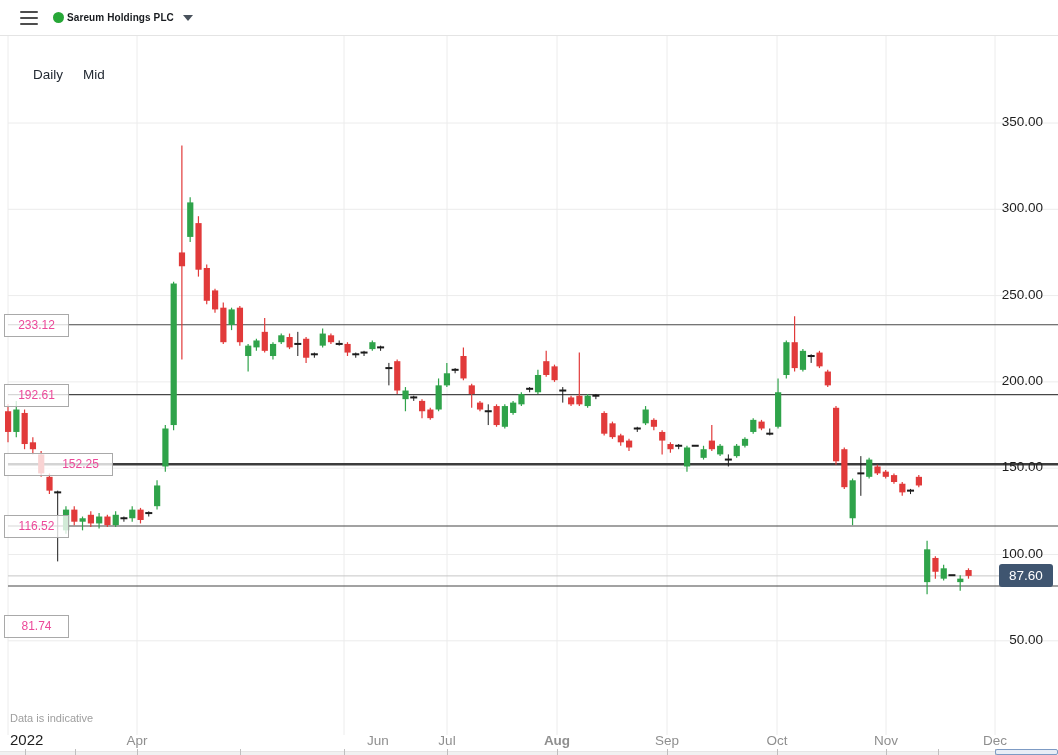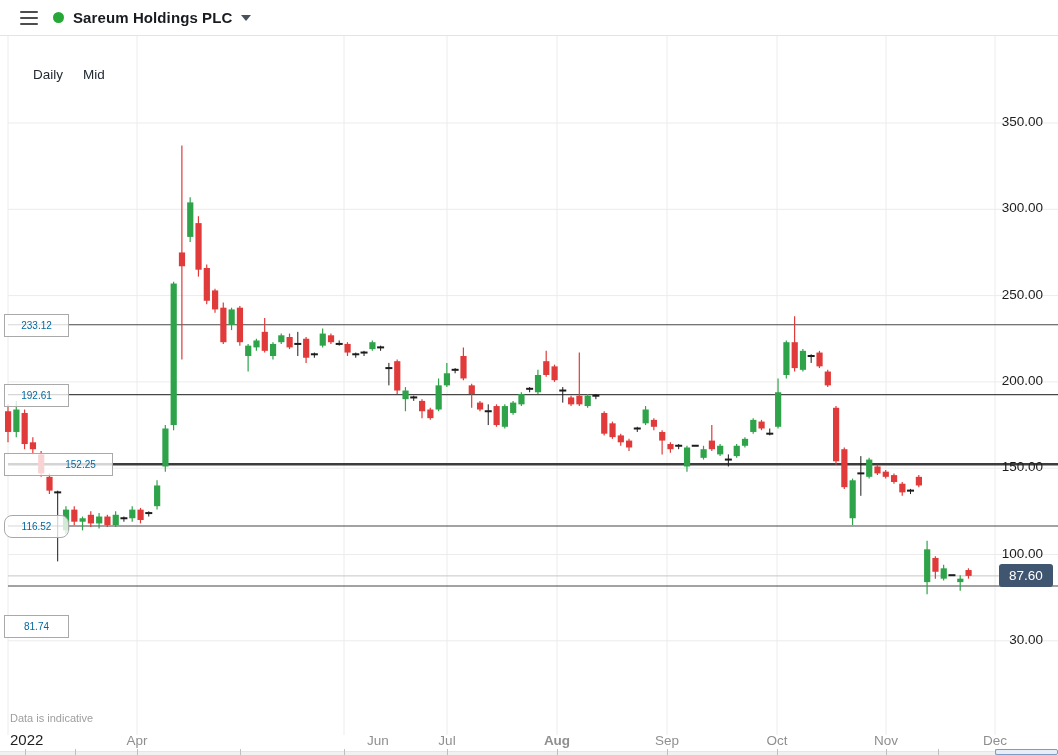--- a/index.html
+++ b/index.html
@@ -5,36 +5,36 @@
   html,body{margin:0;padding:0;background:#fff;}
   body{font-family:"Liberation Sans",sans-serif;-webkit-font-smoothing:antialiased;}
   #app{position:relative;width:1058px;height:755px;background:#fff;overflow:hidden;}
 
   
   #header{position:absolute;top:0;left:0;width:1058px;height:35px;border-bottom:1px solid #e4e4e4;
           display:flex;align-items:center;background:#fff;z-index:20;}
   #hamburger{margin-left:20px;width:18px;height:14px;display:flex;flex-direction:column;justify-content:space-between;cursor:pointer;}
   #hamburger span{display:block;height:2px;background:#4d4d4d;border-radius:1px;}
   #status-dot{width:11px;height:11px;border-radius:50%;margin-left:15px;}
-  #title{margin-left:9px;font-size:15px;font-weight:700;color:#181b1f;letter-spacing:.1px;}
+  #title{margin-left:3px;font-size:10px;font-weight:700;color:#181b1f;letter-spacing:.1px;}
   #caret{margin-left:9px;width:0;height:0;border-left:5px solid transparent;border-right:5px solid transparent;
          border-top:6px solid #49525c;}
 
   
   .tool-label{position:absolute;top:67px;font-size:13.5px;font-weight:500;color:#232a33;cursor:pointer;z-index:20;}
   #interval-btn{left:33px;}
   #charttype-btn{left:83px;}
 
   
   #chart-svg{position:absolute;top:0;left:0;z-index:1;}
 
   
   .y-tick{position:absolute;right:15px;font-size:13.5px;color:#1d1d1d;z-index:4;margin-left:18px;}
   .level-box{position:absolute;left:4px;width:63px;height:21px;line-height:21px;text-align:center;
-             background:rgba(255,255,255,.78);border:1px solid #a9a9a9;color:#0369a1;font-size:10px;z-index:5;}
+             background:rgba(255,255,255,.78);border:1px solid #a9a9a9;color:#ec4899;font-size:12px;z-index:5;}
   #price-badge{position:absolute;left:999px;width:54px;height:23px;line-height:23px;text-align:center;
                border-radius:3px;color:#fff;font-size:13.5px;z-index:6;}
   .x-label{position:absolute;top:733px;font-size:13.5px;color:#8f8f8f;transform:translateX(-50%);z-index:4;}
   #year-label{position:absolute;left:10px;top:731px;font-size:15px;font-weight:500;color:#1f1f1f;z-index:4;}
   #indicative-note{position:absolute;left:10px;top:712px;font-size:11px;color:#9e9e9e;z-index:4;}
 
   
   #scroll-strip{position:absolute;left:0;top:749px;width:1058px;height:6px;z-index:7;}
   #scroll-strip .base{position:absolute;left:0;top:2px;width:1058px;height:3px;background:#f1f1f1;border-top:1px solid #e6e6e6;}
   #scroll-strip .tick{position:absolute;top:0;width:1px;height:6px;background:#bfbfbf;}
@@ -316,25 +316,25 @@
       <rect x="965.4799999999999" y="570.034" width="6.2" height="5.868399999999951" fill="#e13a3a"></rect>
     </svg>
 
   <div id="overlays">
       <div class="y-tick" style="top: 114px;">350.00</div>
       <div class="y-tick" style="top: 200.3px;">300.00</div>
       <div class="y-tick" style="top: 286.6px;">250.00</div>
       <div class="y-tick" style="top: 372.9px;">200.00</div>
       <div class="y-tick" style="top: 459.2px;">150.00</div>
       <div class="y-tick" style="top: 545.5px;">100.00</div>
-      <div class="y-tick" style="top: 631.8px;">30.00</div>
+      <div class="y-tick" style="top: 631.8px;">50.00</div>
       <div class="level-box" style="top: 313.735px;">233.12</div>
       <div class="level-box" style="top: 383.655px;">192.61</div>
       <div class="level-box" style="top: 453.317px; padding-left: 44px;">152.25</div>
-      <div class="level-box" style="top: 514.986px; border-radius: 8px;">116.52</div>
+      <div class="level-box" style="top: 514.986px;">116.52</div>
       <div class="level-box" style="top: 575.017px; margin-top: 40px;">81.74</div>
       <div class="" id="price-badge" style="top: 564.402px; background: rgb(63, 85, 112); color: rgb(255, 255, 255);">87.60</div>
       <div class="x-label" style="left: 137px;">Apr</div>
       <div class="x-label" style="left: 344px; margin-left: 34px;">Jun</div>
       <div class="x-label" style="left: 447px;">Jul</div>
       <div class="x-label" style="left: 557px; font-weight: bold;">Aug</div>
       <div class="x-label" style="left: 667px;">Sep</div>
       <div class="x-label" style="left: 777px;">Oct</div>
       <div class="x-label" style="left: 886px;">Nov</div>
       <div class="x-label" style="left: 995px; text-align: right;">Dec</div>

